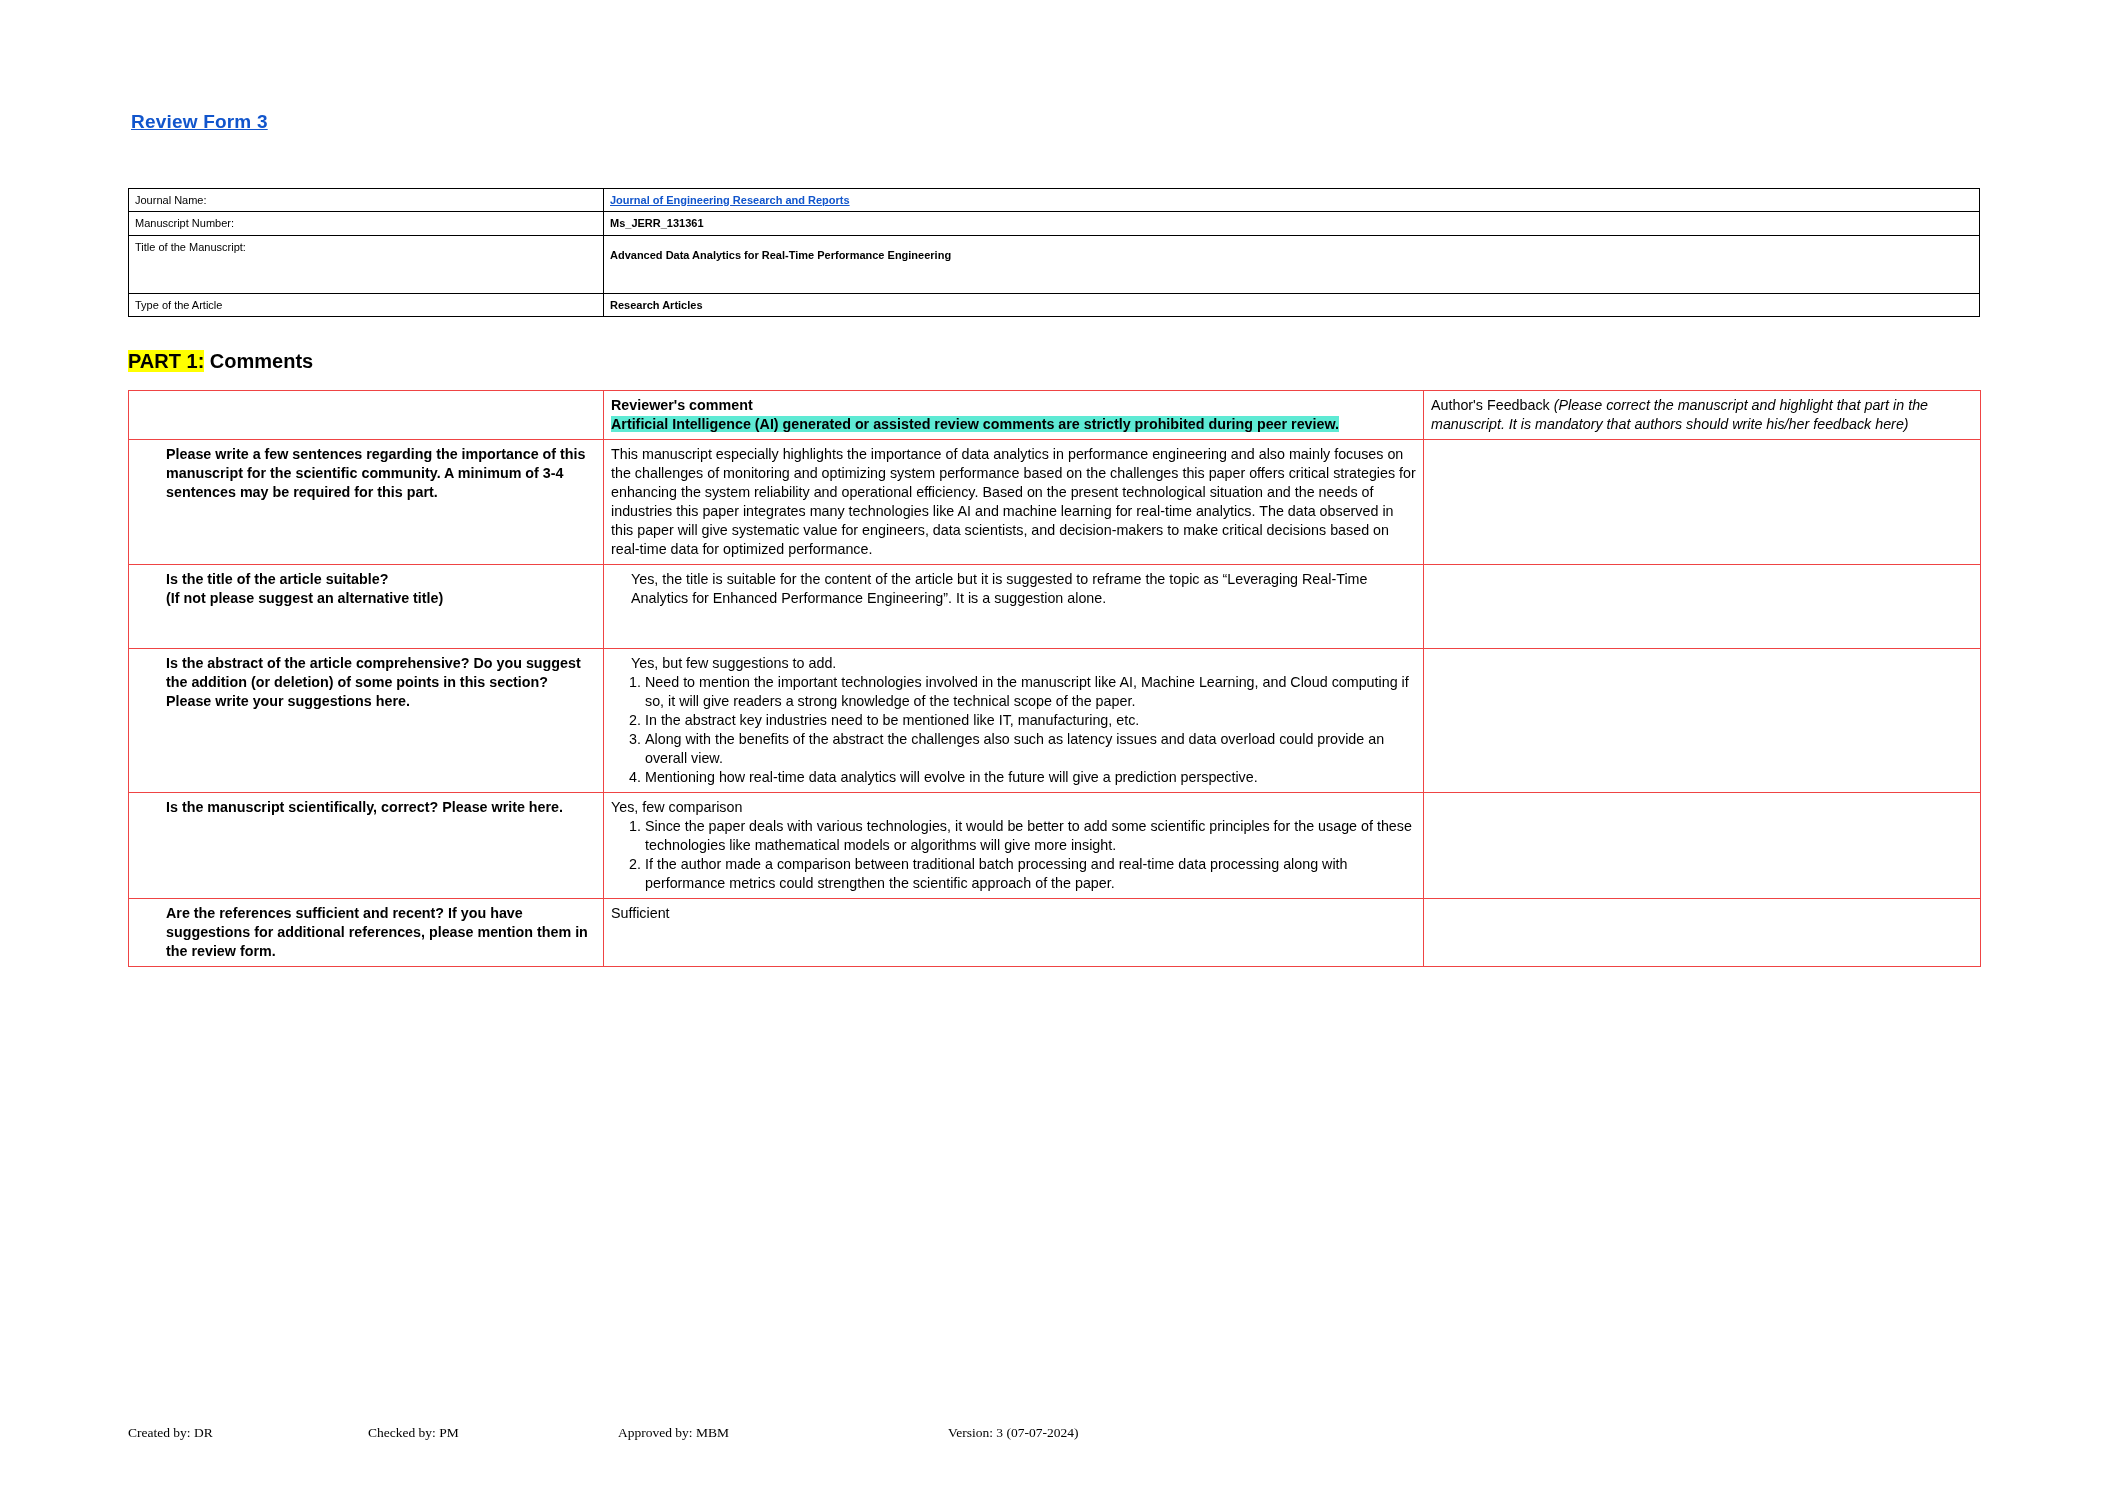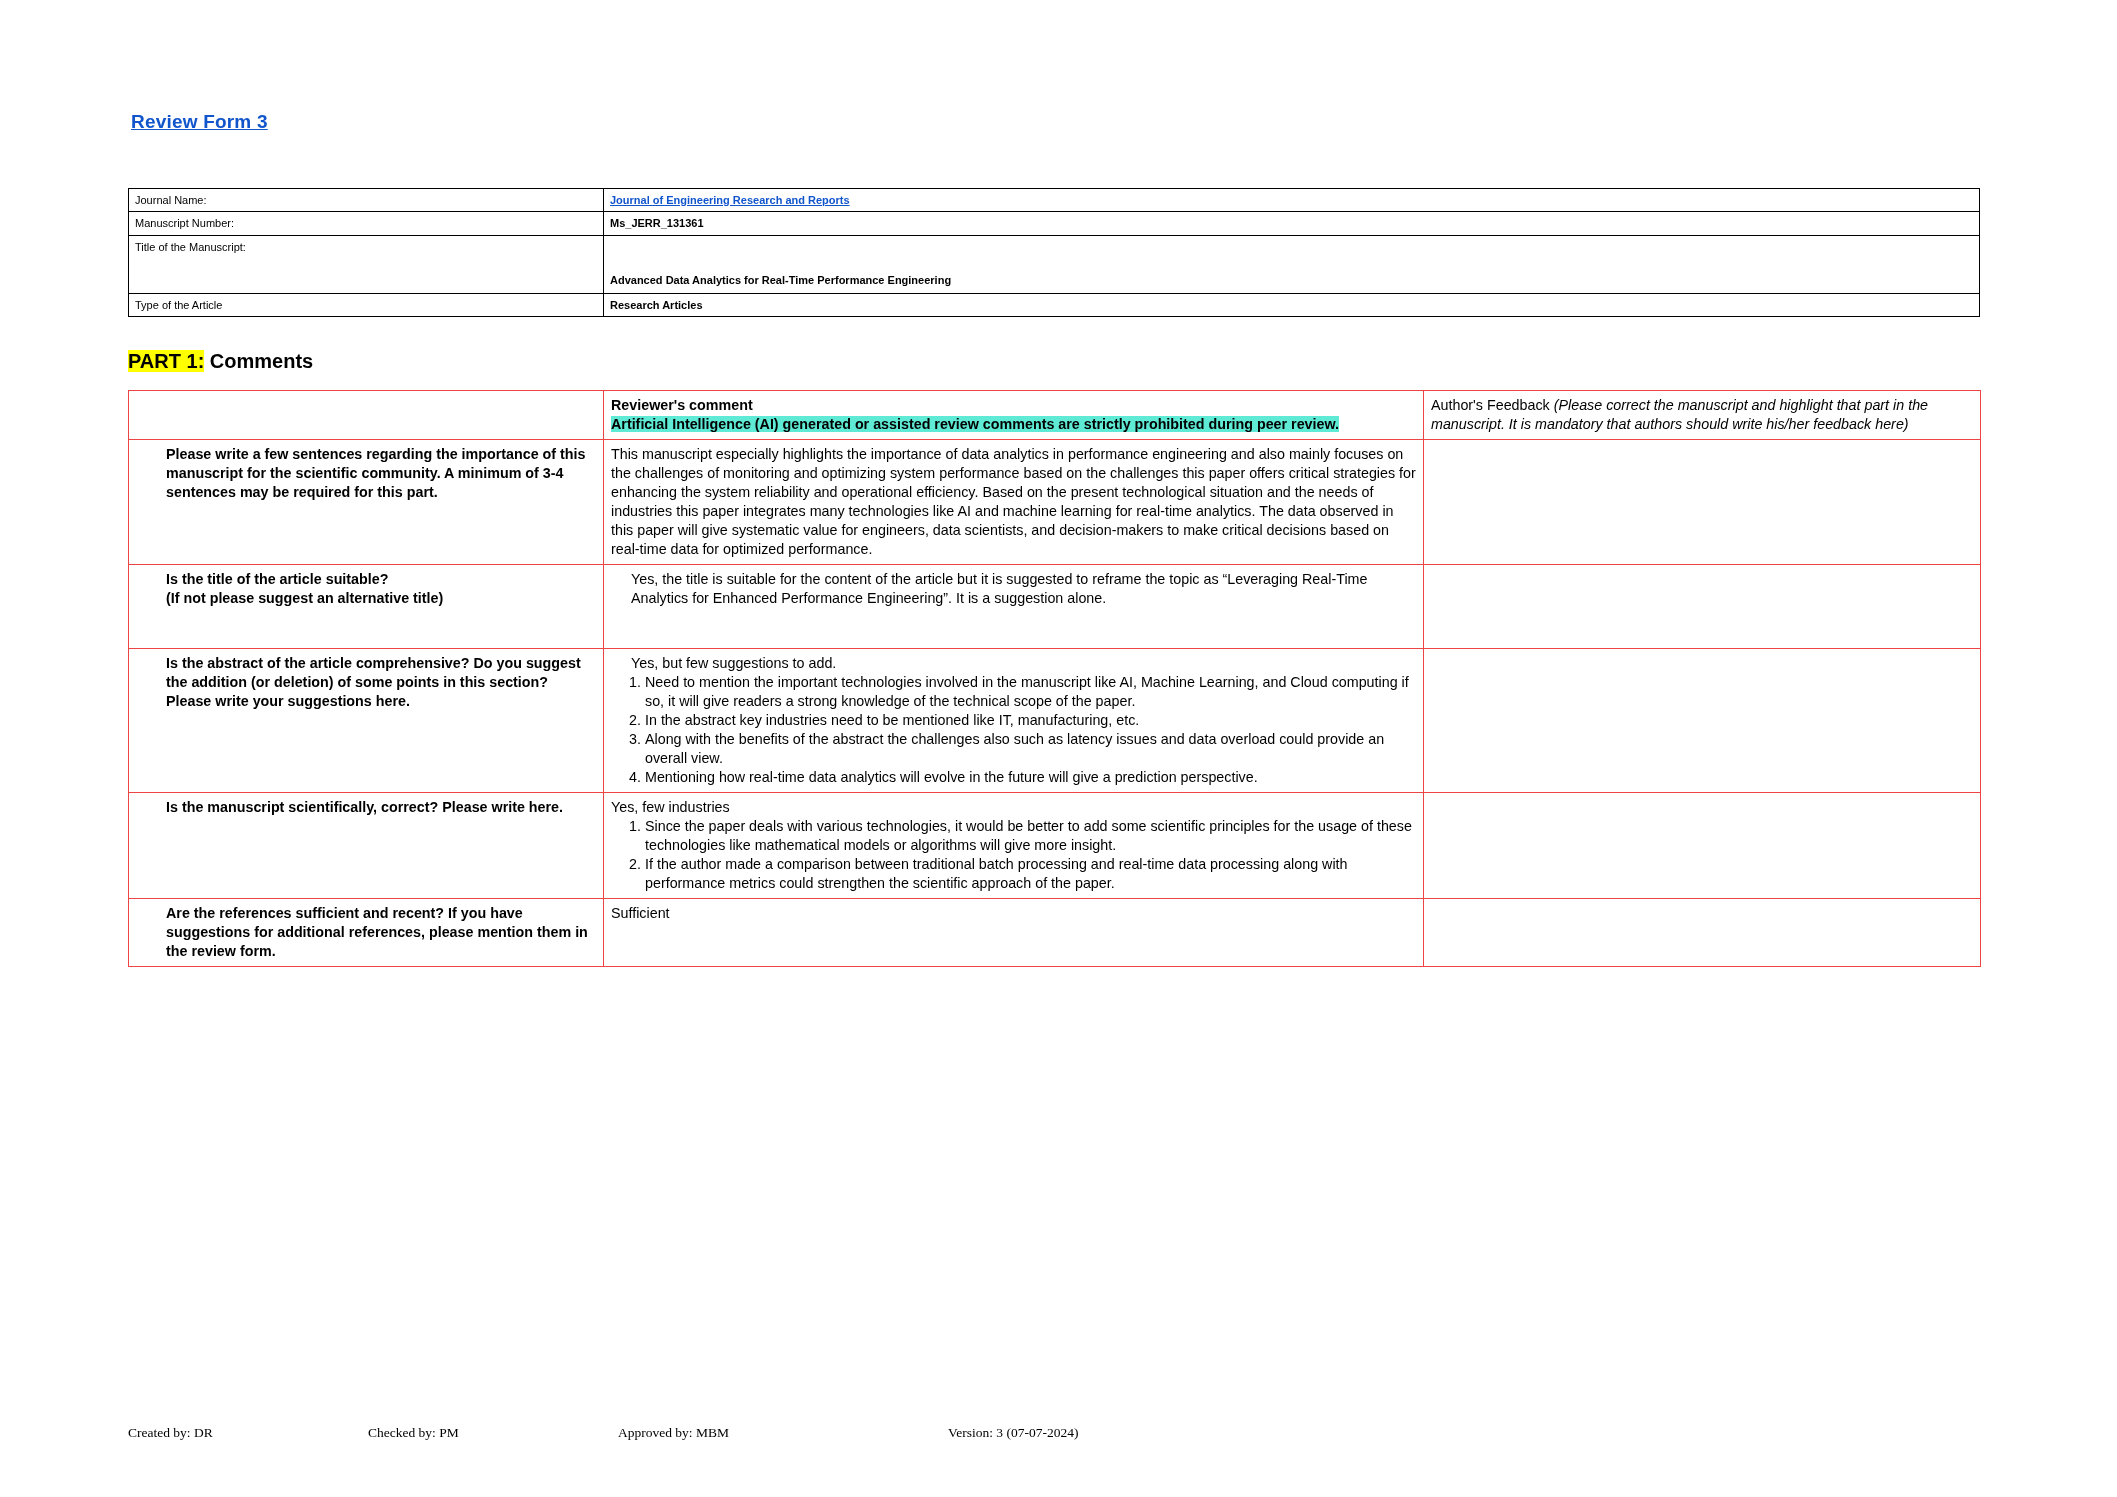--- a/index.html
+++ b/index.html
@@ -140,21 +140,21 @@
       <tr>
         <td class="label">Journal Name:</td>
         <td class="value"><span class="link-blue">Journal of Engineering Research and Reports</span></td>
       </tr>
       <tr>
         <td class="label">Manuscript Number:</td>
         <td class="value">Ms_JERR_131361</td>
       </tr>
       <tr style="height:58px">
         <td class="label">Title of the Manuscript:</td>
-        <td class="value" style="padding-top:37px">Advanced Data Analytics for Real-Time Performance Engineering</td>
+        <td class="value" style="padding-top:12px">Advanced Data Analytics for Real-Time Performance Engineering</td>
       </tr>
       <tr>
         <td class="label">Type of the Article</td>
         <td class="value">Research Articles</td>
       </tr>
     </tbody>
   </table>
 
   <div class="part-line"><span class="hl">PART  1:</span><span> Comments</span></div>
 
@@ -211,21 +211,21 @@
           </ol>
         </td>
         <td></td>
       </tr>
 
       <tr>
         <td>
             <span class="q-text">Is the manuscript scientifically, correct? Please write here.</span>
           </td>
         <td>
-          <div>Yes, few industries</div>
+          <div>Yes, few comparison</div>
           <ol class="numlist">
             <li>Since the paper deals with various technologies, it would be better to add some scientific principles for the usage of these technologies like mathematical models or algorithms will give more insight.</li>
             <li>If the author made a comparison between traditional batch processing and real-time data processing along with performance metrics could strengthen the scientific approach of the paper.</li>
           </ol>
         </td>
         <td></td>
       </tr>
 
       <tr style="height:64px">
         <td>

